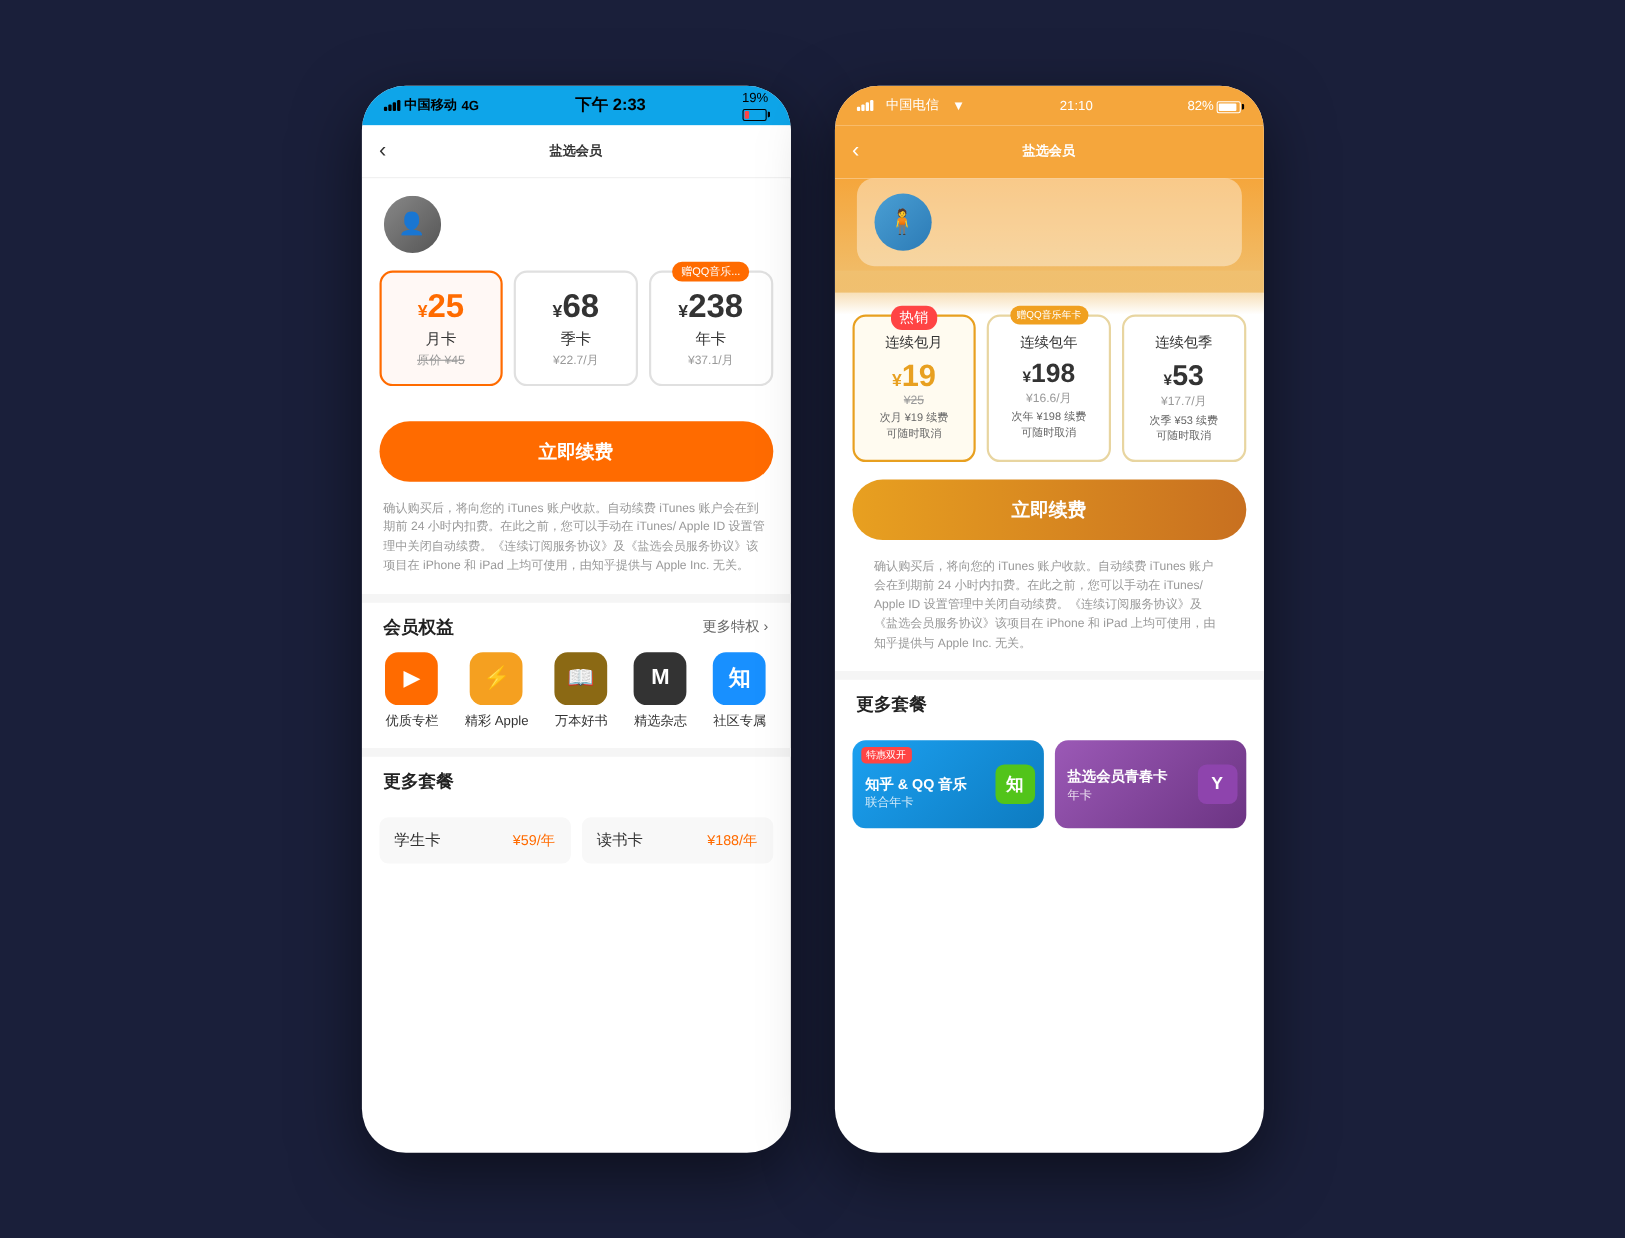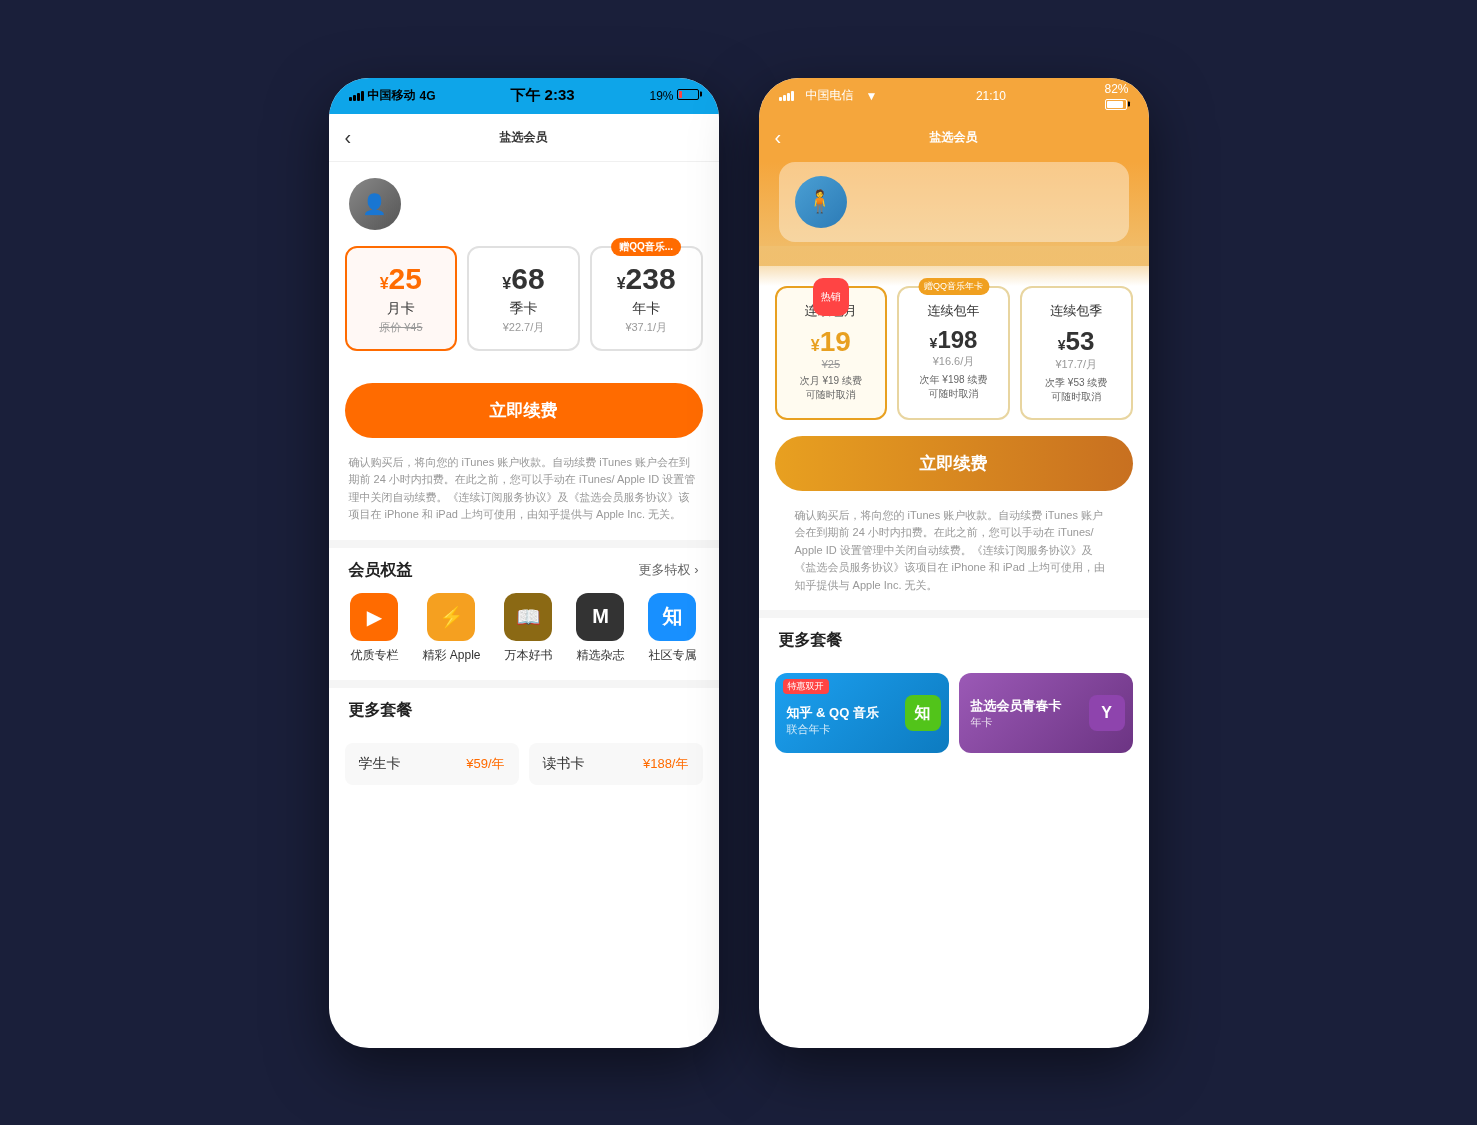--- a/index.html
+++ b/index.html
@@ -35,21 +35,21 @@
       display: flex;
       align-items: center;
       justify-content: space-between;
       padding: 0 20px;
       font-size: 13px;
       color: #000;
       flex-shrink: 0;
     }
     .status-bar .carrier { font-weight: 600; font-size: 12px; }
     .status-bar .time { font-weight: 600; font-size: 15px; }
-    .status-bar .battery { font-size: 12px; display: flex; align-items: flex-start; gap: 3px; }
+    .status-bar .battery { font-size: 12px; display: flex; align-items: center; gap: 3px; flex-direction: column; }
     .battery-icon {
       width: 22px; height: 11px; border: 1.5px solid #000; border-radius: 2px; position: relative;
       display: inline-block;
     }
     .battery-icon::after {
       content: ''; position: absolute; right: -4px; top: 50%; transform: translateY(-50%);
       width: 2px; height: 5px; background: #000; border-radius: 0 1px 1px 0;
     }
     .battery-fill {
       position: absolute; left: 1px; top: 1px; bottom: 1px; width: 18%;
@@ -122,21 +122,21 @@
     .plan-card {
       flex: 1; border: 2px solid #e0e0e0; border-radius: 12px; padding: 14px 10px;
       text-align: center; cursor: pointer; position: relative; background: #fff;
     }
     .plan-card.selected {
       border-color: #ff6b00; background: #fff8f5;
     }
     .plan-card .gift-tag {
       position: absolute; top: -10px; left: 50%; transform: translateX(-50%);
       background: #ff6b00; color: #fff; font-size: 10px; padding: 2px 8px;
-      border-radius: 10px; white-space: nowrap; font-weight: bold;
+      border-radius: 10px; white-space: nowrap;
     }
     .plan-card .price {
       font-size: 30px; font-weight: 700; color: #ff6b00;
     }
     .plan-card .price-symbol { font-size: 16px; }
     .plan-card .plan-name { font-size: 14px; color: #333; margin-top: 4px; }
     .plan-card .plan-sub { font-size: 11px; color: #999; margin-top: 2px; }
     .plan-card .original-price { font-size: 11px; color: #999; text-decoration: line-through; margin-top: 2px; }
 
     
@@ -223,21 +223,21 @@
     
     .right-content { background: #fff; padding: 20px 16px 0; }
     .right-plans-row { display: flex; gap: 10px; margin-bottom: 16px; }
     .right-plan-card {
       flex: 1; border: 2px solid #e8d5a0; border-radius: 12px; padding: 14px 8px;
       text-align: center; cursor: pointer; position: relative; background: #fff;
     }
     .right-plan-card.selected { border-color: #e8a020; background: #fffbf0; }
     .right-plan-card .hot-tag {
       position: absolute; top: -10px; left: 50%; transform: translateX(-50%);
-      background: #ff4444; color: #fff; font-size: 10px; padding: 12px 8px;
+      background: #ff4444; color: #fff; font-size: 13px; padding: 2px 8px;
       border-radius: 10px; white-space: nowrap;
     }
     .right-plan-card .gift-tag-gold {
       position: absolute; top: -10px; left: 50%; transform: translateX(-50%);
       background: #f0a020; color: #fff; font-size: 9px; padding: 2px 6px;
       border-radius: 10px; white-space: nowrap;
     }
     .right-plan-card .plan-name { font-size: 13px; color: #333; margin-bottom: 6px; }
     .right-plan-card .price { font-size: 28px; font-weight: 700; color: #e8a020; }
     .right-plan-card .original-price { font-size: 11px; color: #999; text-decoration: line-through; }
@@ -430,21 +430,21 @@
       <div class="signal-bars white">
         <div class="signal-bar"></div>
         <div class="signal-bar"></div>
         <div class="signal-bar"></div>
         <div class="signal-bar"></div>
       </div>
       <span>中国电信</span>
       <span>▼</span>
     </div>
     <span>21:10</span>
-    <div style="display:flex;align-items:center;gap:3px;flex-direction:column;">
+    <div style="display:flex;align-items:flex-end;gap:3px;">
       <span>82%</span>
       <div class="battery-icon" style="border-color:#fff;">
           <div class="battery-fill good" style="background:#fff;width:80%;"></div>
         </div>
     </div>
   </div>
 
   <div class="nav-bar">
     <span class="back-btn">‹</span>
     <span class="title">盐选会员</span>

